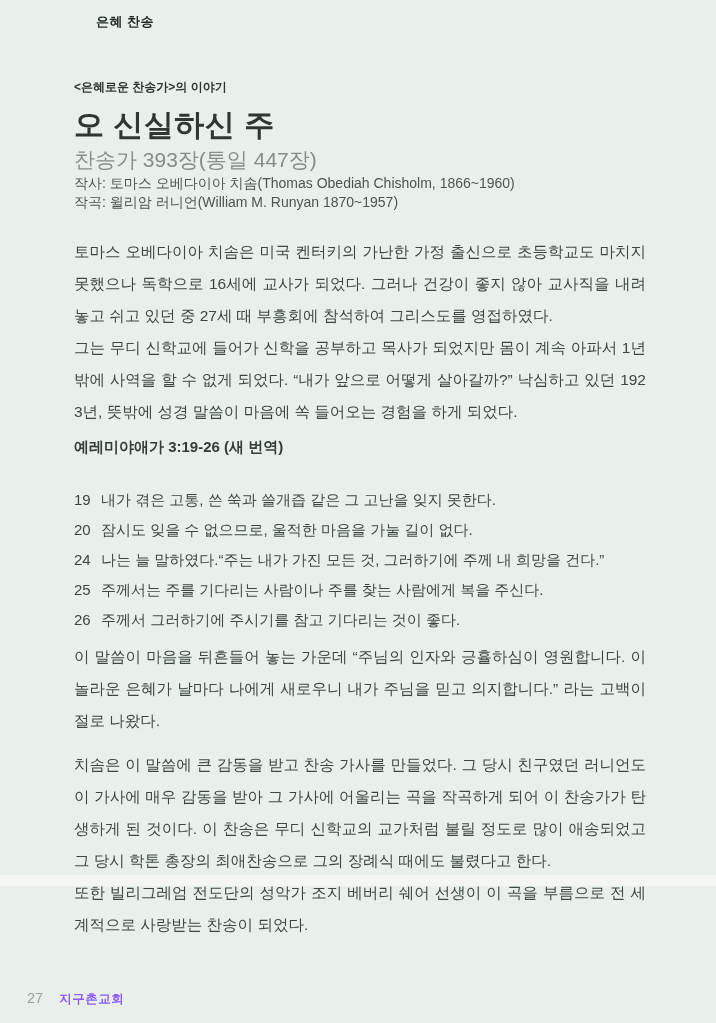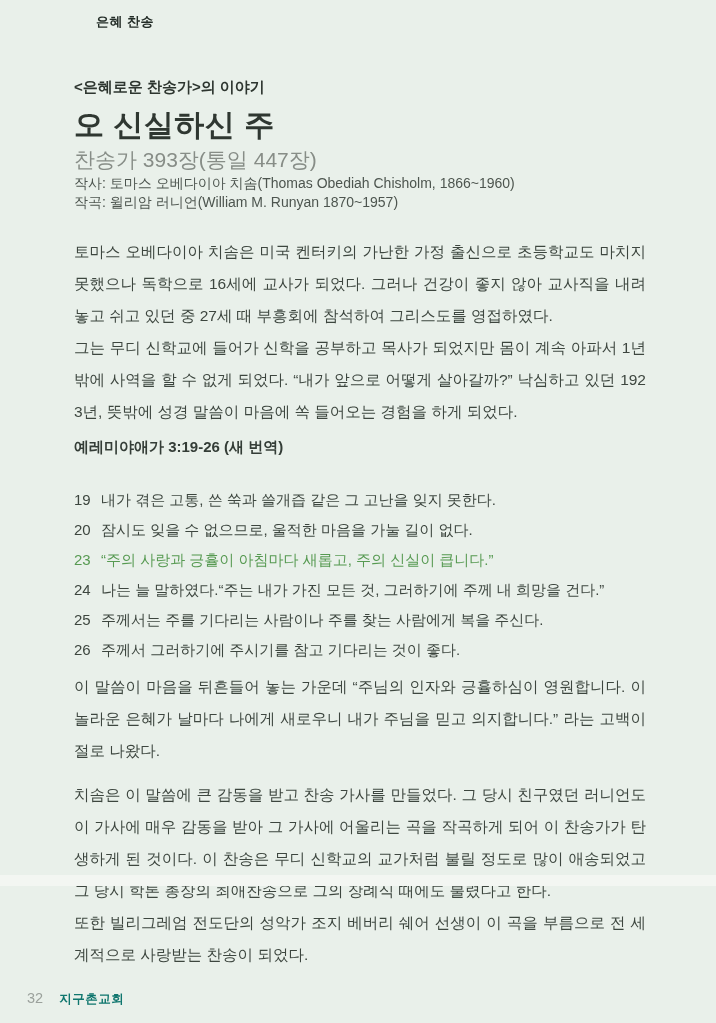--- a/index.html
+++ b/index.html
@@ -28,21 +28,21 @@
     letter-spacing: 0.5px;
     color: #232c27;
   }
   .content {
     position: absolute;
     left: 74px;
     top: 78px;
     width: 572px;
   }
   .kicker {
-    font-size: 15px;
+    font-size: 12px;
     font-weight: bold;
     color: #2d352f;
     line-height: 18px;
   }
   .title {
     margin: 12px 0 0 0;
     font-size: 30px;
     font-weight: bold;
     color: #2f3731;
     line-height: 34px;
@@ -104,21 +104,21 @@
   }
   .footer .page-num {
     margin-left: 27px;
     font-size: 14.5px;
     color: #9ba19c;
   }
   .footer .church {
     margin-left: 16px;
     font-size: 12.5px;
     font-weight: bold;
-    color: #0f766e;
+    color: #8b5cf6;
     letter-spacing: 0.5px;
   }
   .bottom-strip {
     position: absolute;
     left: 0;
     bottom: 0;
     width: 716px;
     height: 11px;
     background: #f3f6f2;
   }
@@ -150,24 +150,20 @@
       <div class="scripture-heading">예레미야애가 3:19-26  (새 번역)</div>
 
       <div class="verse">
         <span class="vnum">19</span>
         <span class="vtext">내가 겪은 고통, 쓴 쑥과 쓸개즙 같은 그 고난을 잊지 못한다.</span>
       </div>
       <div class="verse">
         <span class="vnum">20</span>
         <span class="vtext">잠시도 잊을 수 없으므로, 울적한 마음을 가눌 길이 없다.</span>
       </div>
-      <div class="verse green">
-        <span class="vnum">23</span>
-        <span class="vtext">“주의 사랑과 긍휼이 아침마다 새롭고, 주의 신실이 큽니다.”</span>
-      </div>
       <div class="verse">
         <span class="vnum">24</span>
         <span class="vtext">나는 늘 말하였다.“주는 내가 가진 모든 것, 그러하기에 주께 내 희망을 건다.”</span>
       </div>
       <div class="verse">
         <span class="vnum">25</span>
         <span class="vtext">주께서는 주를 기다리는 사람이나 주를 찾는 사람에게 복을 주신다.</span>
       </div>
       <div class="verse">
         <span class="vnum">26</span>
@@ -180,19 +176,19 @@
     </div>
 
     <div class="body-block block-c">
       <p>치솜은 이 말씀에 큰 감동을 받고 찬송 가사를 만들었다. 그 당시 친구였던 러니언도 이 가사에 매우 감동을 받아 그 가사에 어울리는 곡을 작곡하게 되어 이 찬송가가 탄생하게 된 것이다. 이 찬송은 무디 신학교의 교가처럼 불릴 정도로 많이 애송되었고 그 당시 학톤 총장의 최애찬송으로 그의 장례식 때에도 불렸다고 한다.</p>
       <p>또한 빌리그레엄 전도단의 성악가 조지 베버리 쉐어 선생이 이 곡을 부름으로 전 세계적으로 사랑받는 찬송이 되었다.</p>
     </div>
 
   </div>
 
   <div class="footer">
-    <span class="page-num">32</span>
+    <span class="page-num">27</span>
     <span class="church">지구촌교회</span>
   </div>
 
   <div class="bottom-strip"></div>
 
 </div>
 
 </body></html>

